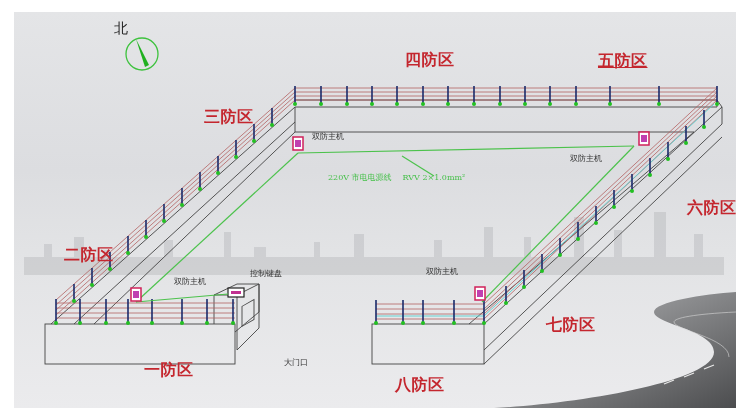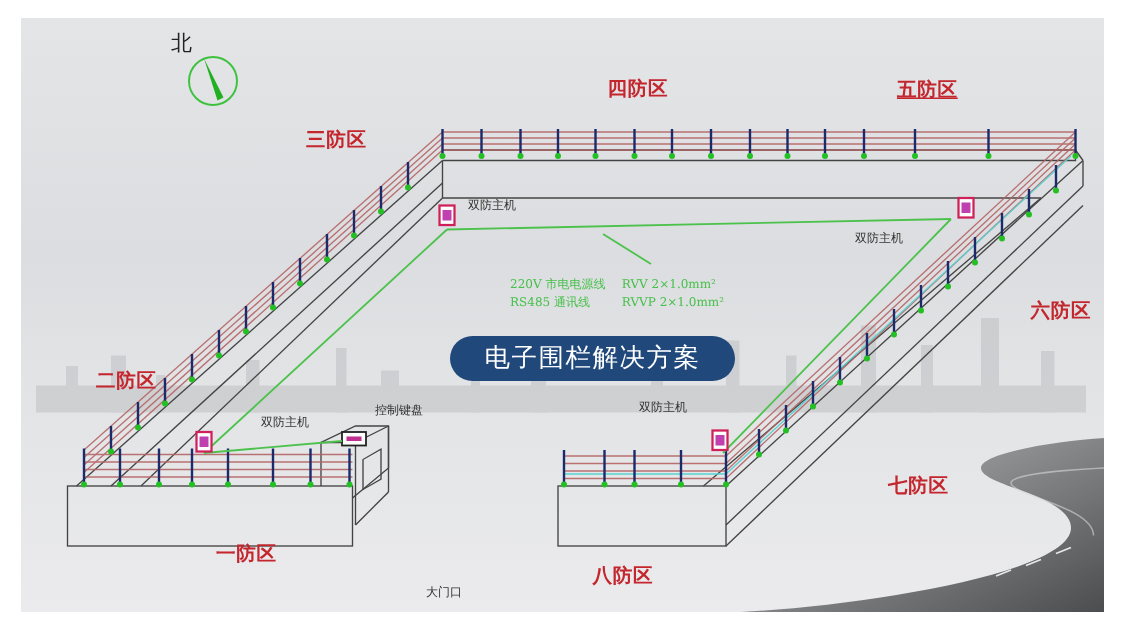--- a/index.html
+++ b/index.html
@@ -2,21 +2,21 @@
 <html><head>
 <meta charset="utf-8">
 <style>
   html, body { margin: 0; padding: 0; background: #ffffff; }
   body { width: 752px; height: 416px; position: relative; overflow: hidden;
          font-family: "DejaVu Sans", sans-serif; }
   .canvas { position: absolute; left: 14px; top: 12px; width: 722px; height: 396px;
             background: linear-gradient(180deg, #e4e5e7 0%, #dcdde0 40%, #e2e3e5 60%, #ebebed 100%);
             overflow: hidden; }
   svg { position: absolute; left: 0; top: 0; }
-  .zone { position: absolute; color: #c4262e; font-weight: bold; font-size: 13px;
+  .zone { position: absolute; color: #c4262e; font-weight: bold; font-size: 16px;
           font-family: "DejaVu Sans", sans-serif; letter-spacing: 0.5px; white-space: nowrap; }
   .lbl { position: absolute; color: #333; font-size: 8px; font-family: Liberation Sans, sans-serif; white-space: nowrap; }
   .cable { position: absolute; color: #46c04a; font-size: 8px; font-family: "DejaVu Serif", serif;
            white-space: nowrap; line-height: 12px; }
   .cable span { display: inline-block; }
   .north { position: absolute; font-size: 14px; color: #222; font-family: "DejaVu Serif", serif; }
   .title-pill { position: absolute; left: 286px; top: 212px; width: 190px; height: 30px;
                 border-radius: 15px; background: #20487a; color: #fff; font-size: 17px;
                 line-height: 30px; text-align: center; letter-spacing: 1px;
                 font-family: "DejaVu Sans", sans-serif; }
@@ -270,40 +270,35 @@
         <rect x="461" y="275" width="10" height="13" fill="#fff" stroke="#d0205a" stroke-width="1.5"></rect>
         <rect x="463" y="278" width="6" height="7" fill="#c040b0"></rect>
       </g>
     </g>
   </svg>
 
   <div class="north" style="left:100px; top:8px;">北</div>
 
   <div class="zone" style="left:130px; top:348px;">一防区</div>
   <div class="zone" style="left:22px;  top:233px;margin-left:28px;">二防区</div>
-  <div class="zone" style="left:190px; top:72px;">三防区</div>
+  <div class="zone" style="left:190px; top:95px;">三防区</div>
   <div class="zone" style="left:391px; top:38px;">四防区</div>
   <div class="zone" style="left:584px; top:39px;text-decoration:underline;">五防区</div>
   <div class="zone" style="left:673px; top:186px;font-family:Liberation Serif, serif;">六防区</div>
-  <div class="zone" style="left:578px; top:303px;">七防区</div>
+  <div class="zone" style="left:532px; top:303px;">七防区</div>
   <div class="zone" style="left:381px; top:363px;text-align:center;">八防区</div>
 
   <div class="lbl" style="left:298px; top:119px;">双防主机</div>
   <div class="lbl" style="left:556px; top:141px;">双防主机</div>
   <div class="lbl" style="left:160px; top:264px;">双防主机</div>
   <div class="lbl" style="left:412px; top:254px;">双防主机</div>
 
   <div class="lbl" style="left:236px; top:256px;">控制键盘</div>
-  <div class="lbl" style="left:270px; top:345px;margin-top:32px;">大门口</div>
-
-  <div class="cable" style="left:326px; top:160px;margin-top:12px;">
+  <div class="lbl" style="left:270px; top:345px;">大门口</div>
+
+  <div class="cable" style="left:314px; top:160px;">
     <div>
       <span style="width:72px">220V 市电电源线</span>
       <span>RVV 2×1.0mm²</span>
     </div>
-    <div>
-      <span style="width:72px">RS485 通讯线</span>
-      <span>RVVP 2×1.0mm²</span>
-    </div>
   </div>
 
-  <div class="title-pill">电子围栏解决方案</div>
 </div>
 
 </body></html>

